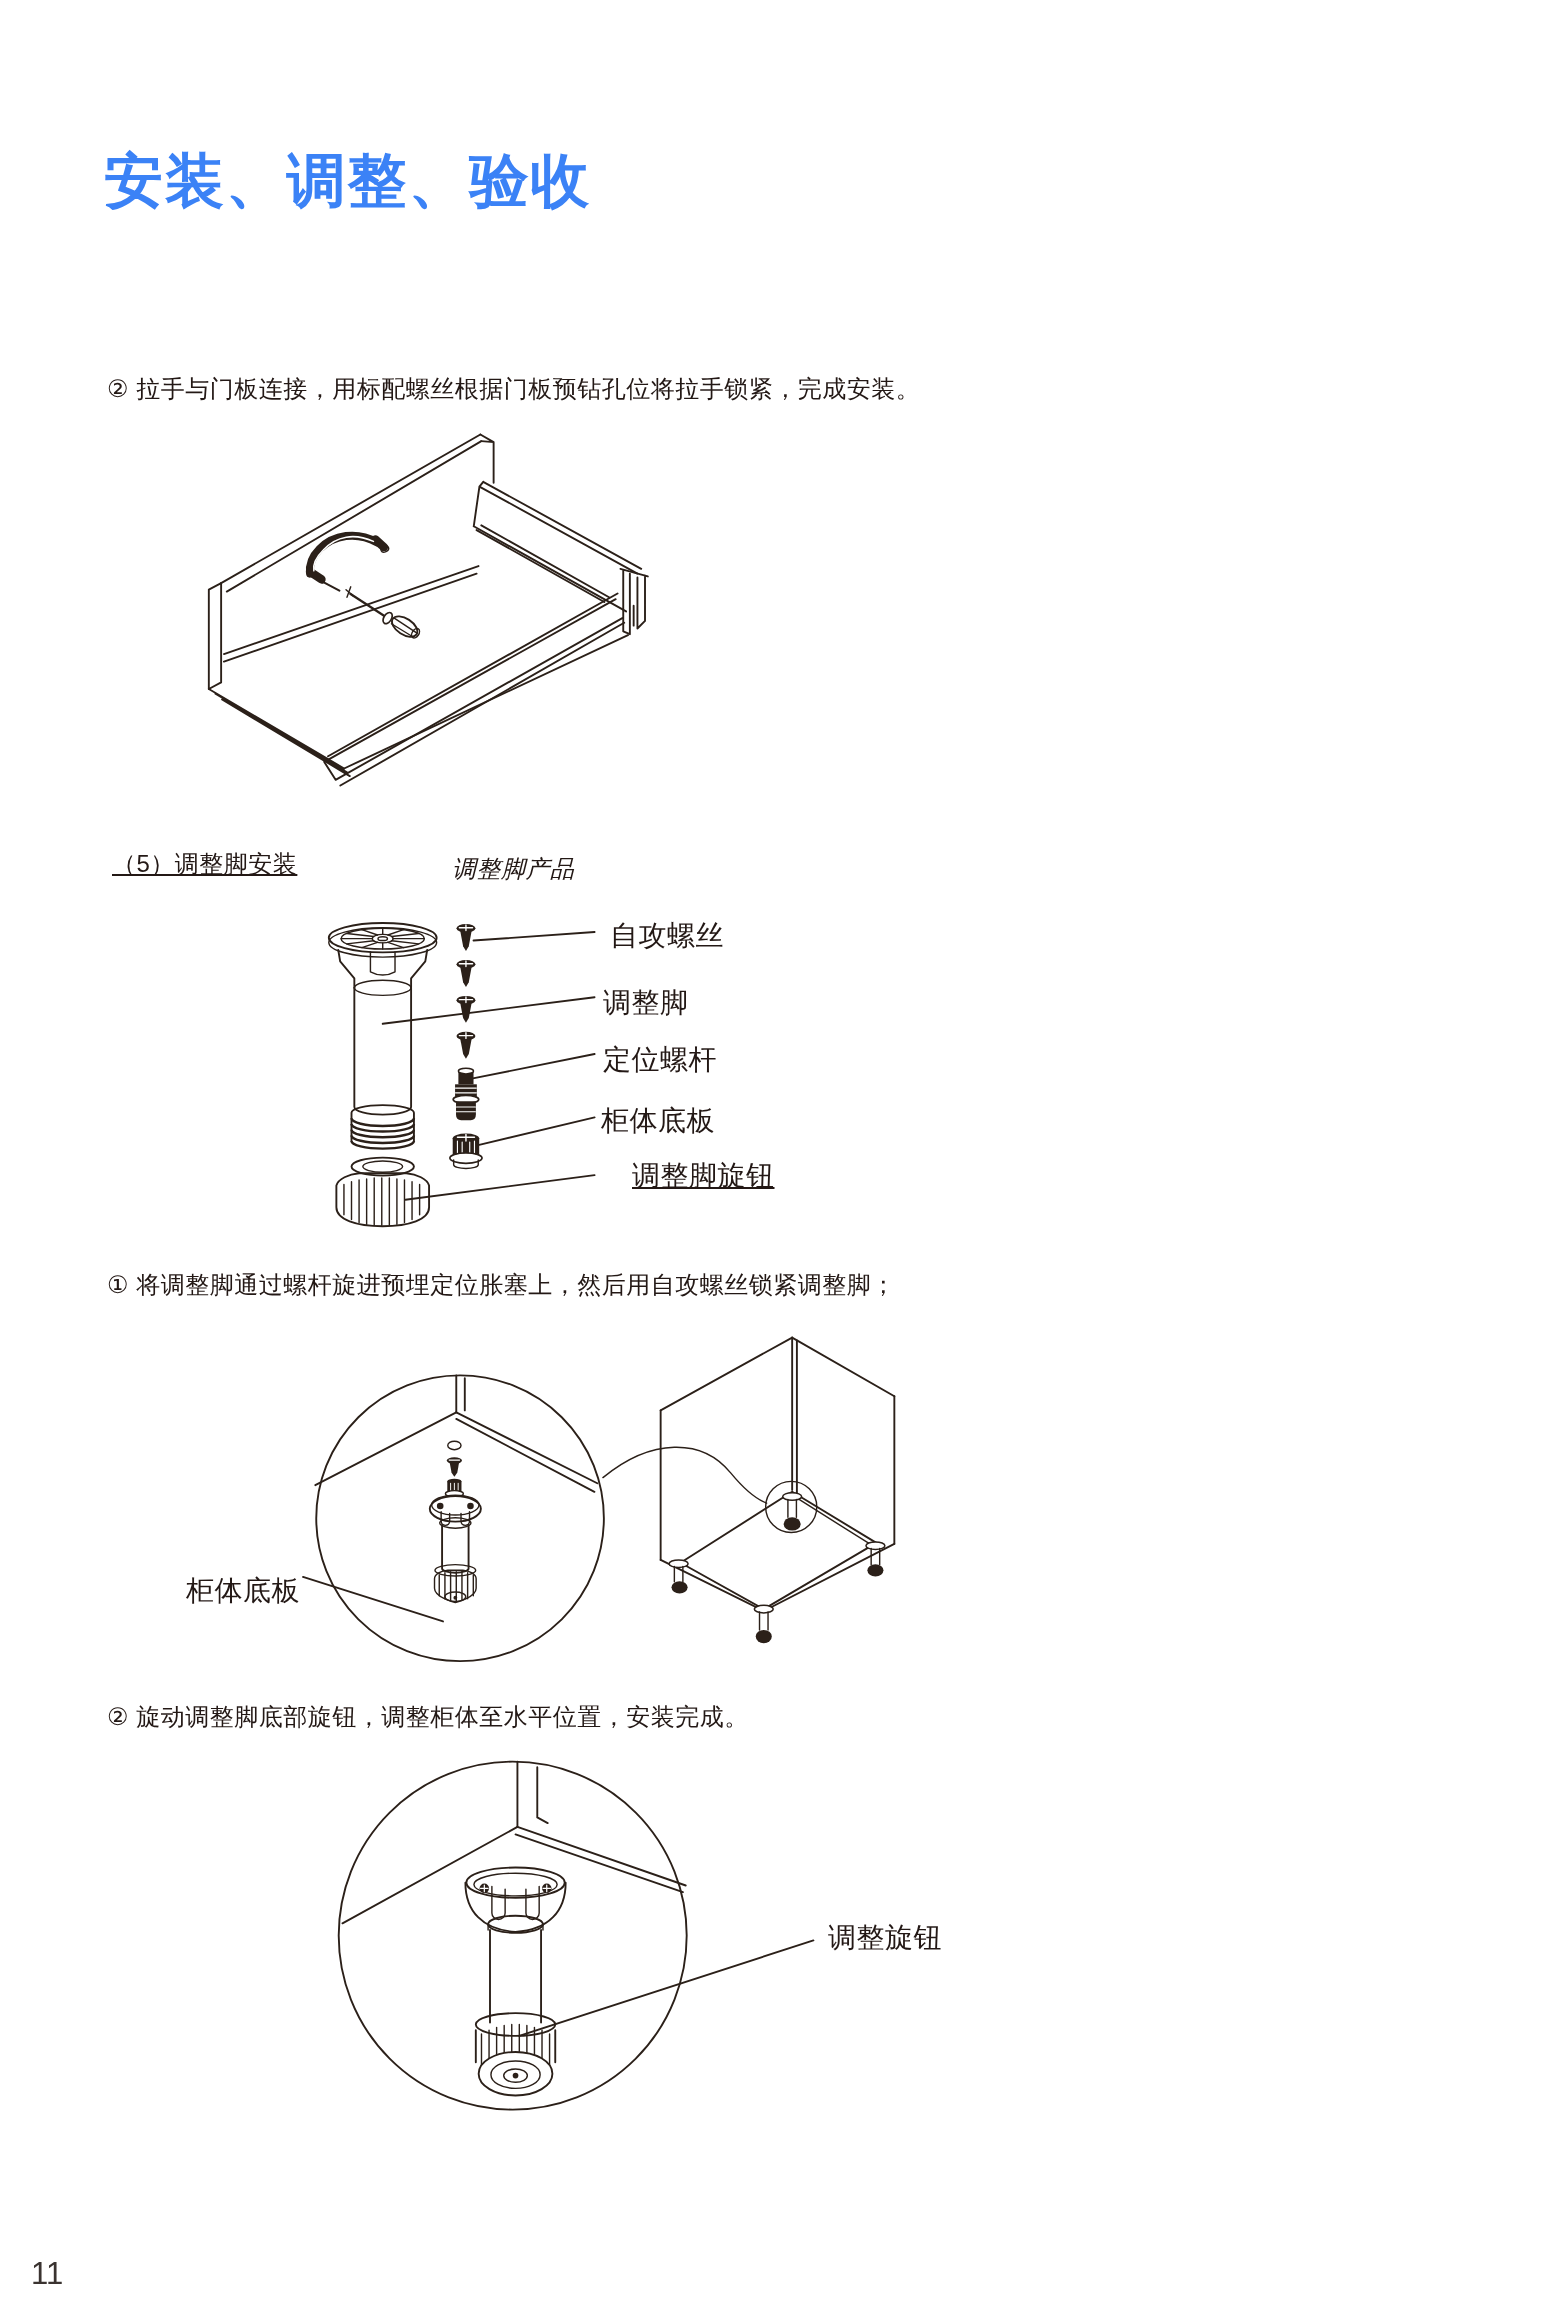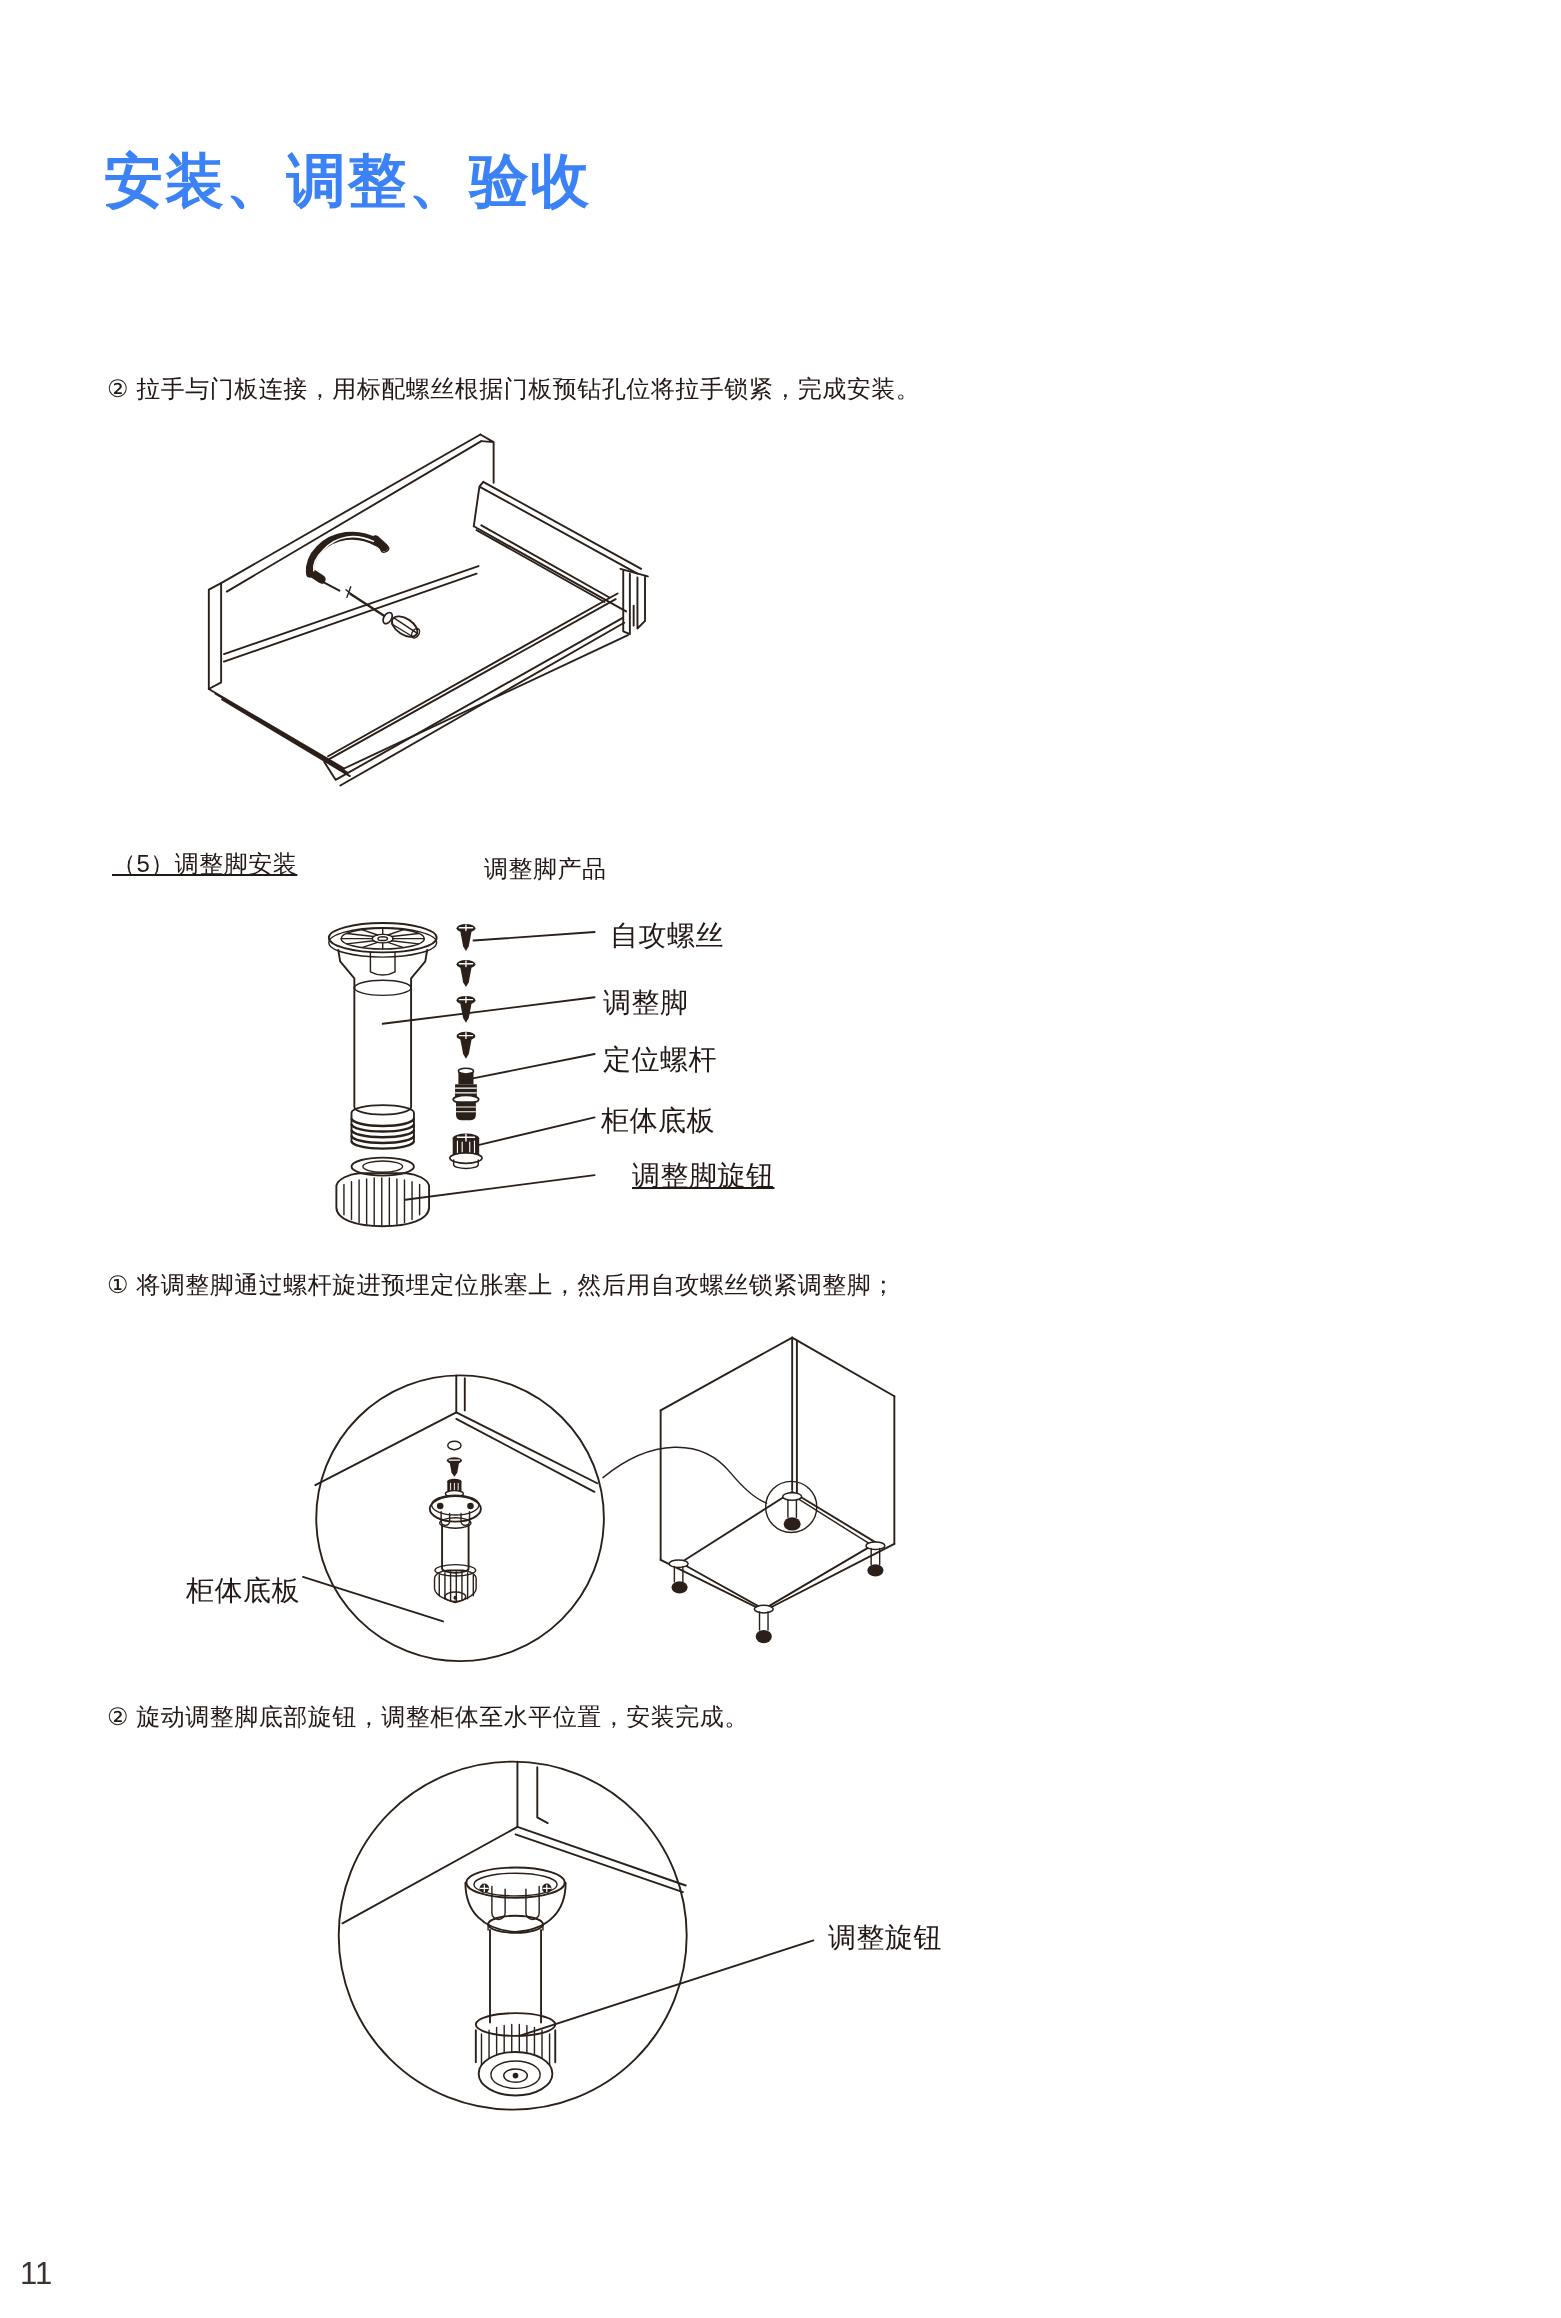--- a/index.html
+++ b/index.html
@@ -33,36 +33,36 @@
 </style>
 </head>
 <body>
 
 <div class="abs title" style="left:104px;top:142px;">安装、调整、验收</div>
 
 <div class="abs para" style="left:107px;top:373px;">② 拉手与门板连接，用标配螺丝根据门板预钻孔位将拉手锁紧，完成安装。</div>
 
 <div class="abs para" style="left:112px;top:848px;text-decoration:underline;">（5）调整脚安装</div>
 
-<div class="abs para" style="left:484px;top:853px;">调整脚产品</div>
+<div class="abs para" style="left:452px;top:853px;font-style:italic;">调整脚产品</div>
 
 <div class="abs para" style="left:107px;top:1269px;">① 将调整脚通过螺杆旋进预埋定位胀塞上，然后用自攻螺丝锁紧调整脚；</div>
 
 <div class="abs para" style="left:107px;top:1701px;">② 旋动调整脚底部旋钮，调整柜体至水平位置，安装完成。</div>
 
 <div class="abs callout" style="left:603px;top:917px;margin-left:7px;">自攻螺丝</div>
 <div class="abs callout" style="left:603px;top:984px;">调整脚</div>
 <div class="abs callout" style="left:603px;top:1041px;">定位螺杆</div>
 <div class="abs callout" style="left:601px;top:1102px;">柜体底板</div>
 <div class="abs callout" style="left:632px;top:1157px;text-decoration:underline;">调整脚旋钮</div>
 
 <div class="abs callout" style="left:186px;top:1560px;margin-top:12px;">柜体底板</div>
 <div class="abs callout" style="left:828px;top:1919px;">调整旋钮</div>
 
-<div class="abs pagenum" style="left:20px;top:2256px;">11</div>
+<div class="abs pagenum" style="left:31px;top:2256px;">11</div>
 
 <svg style="left:185px;top:426px;" width="516" height="369" viewBox="195 450 545 390">
   <g class="ink">
 
     <path d="M220,623 L233,616 M220,623 L220,728 M220,728 L233,721 M233,616 L233,721"></path>
     <path d="M233,616 L507,459 M239,625 L508,466"></path>
     <path d="M507,459 L521,467 L521,510 M508,466 L521,467"></path>
 
     <path d="M236,691 L505,598 M236,699 L503,606"></path>
 

